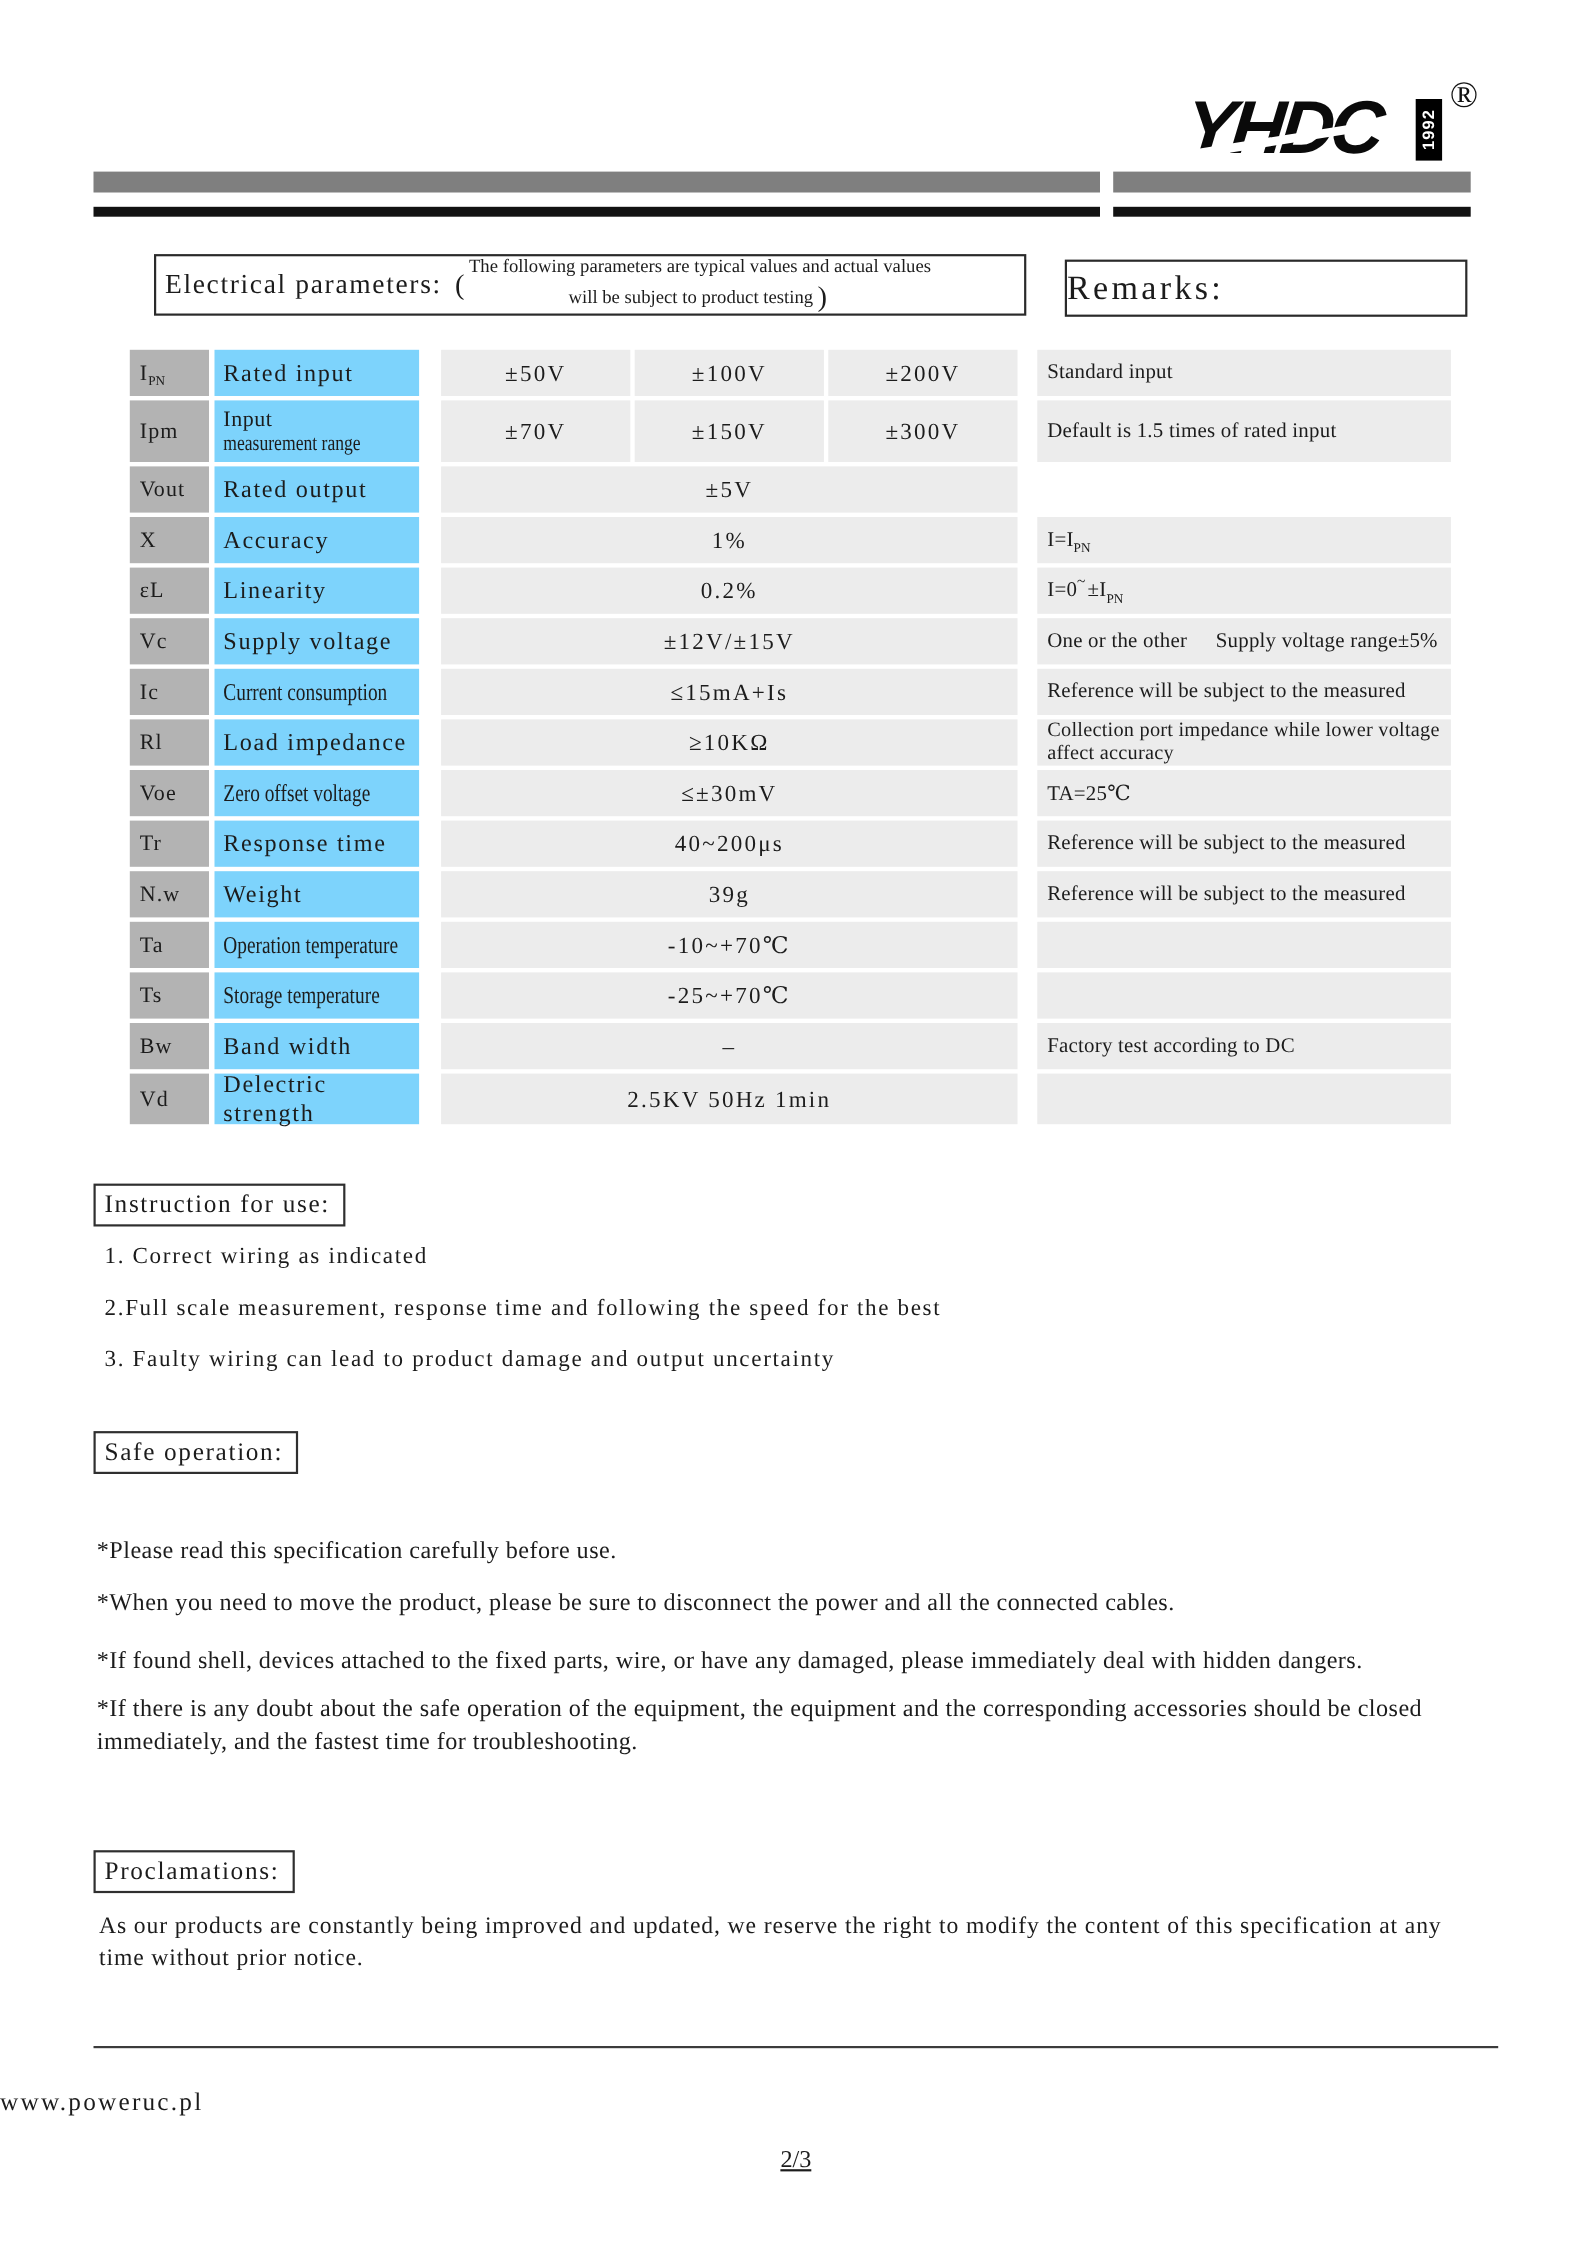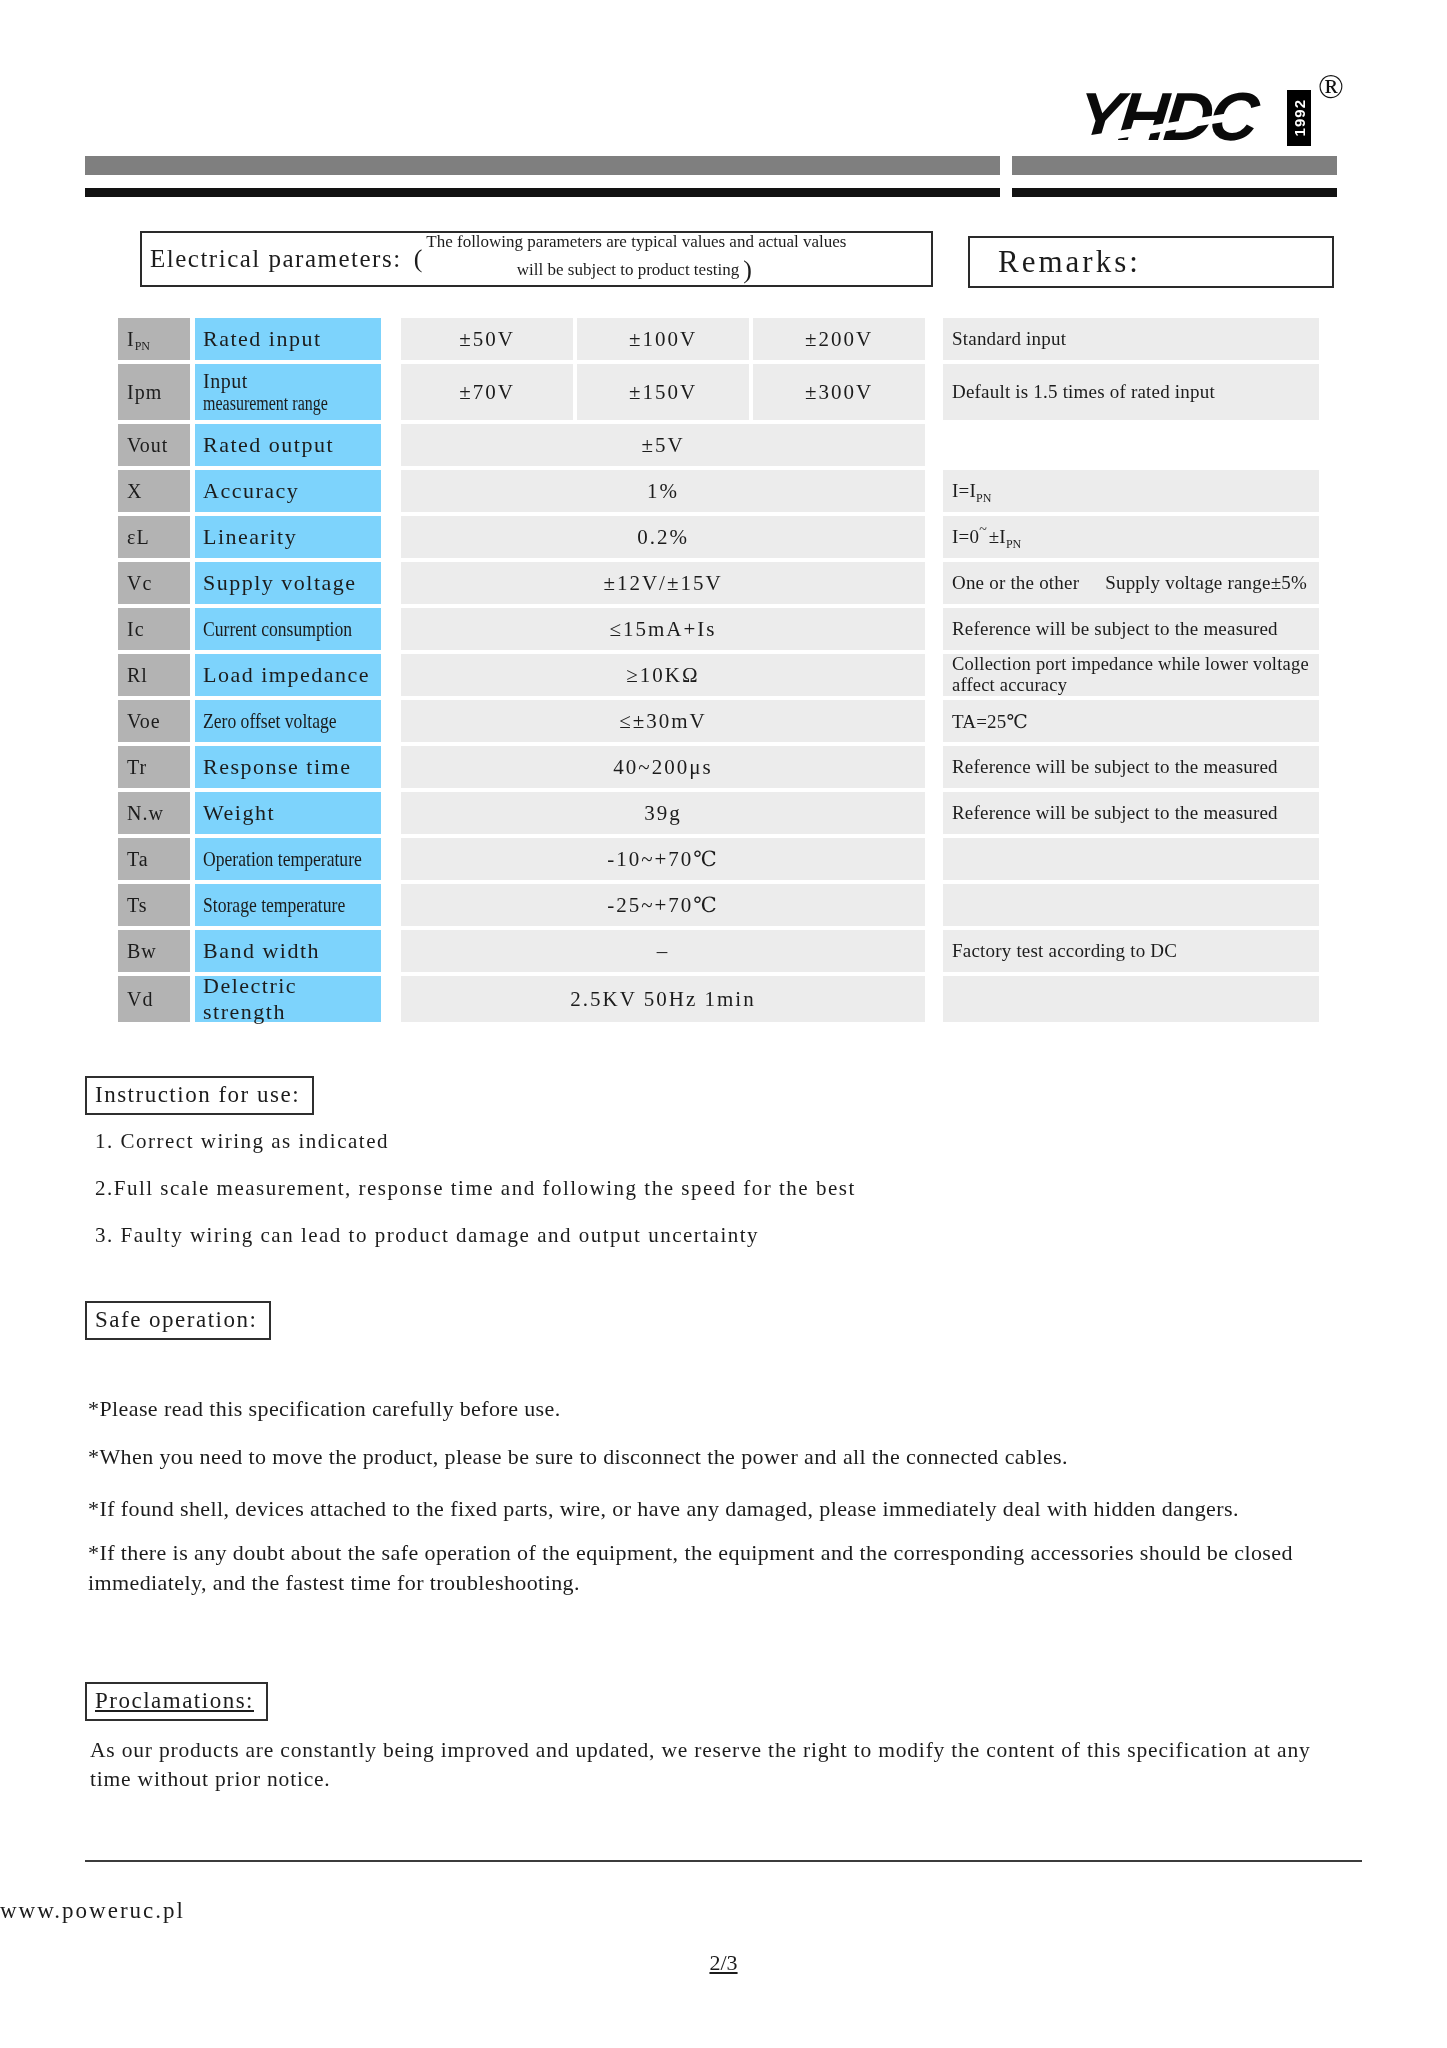--- a/index.html
+++ b/index.html
@@ -26,21 +26,21 @@
 
   
   .elec-box{position:absolute;left:140px;top:231px;width:793px;height:56px;border:2px solid #2a2a2a;
             box-sizing:border-box;display:flex;align-items:center;padding:0 6px 0 8px;}
   .elec-title{font-size:25px;letter-spacing:1.5px;white-space:nowrap;}
   .note-wrap{display:flex;align-items:center;margin-left:8px;}
   .paren{font-size:26px;margin:0 4px;}
   .note-lines{display:flex;flex-direction:column;align-items:center;font-size:17px;line-height:1.3;}
   .note-line2-wrap{display:flex;align-items:center;}
   .remarks-box{position:absolute;left:968px;top:236px;width:366px;height:52px;border:2px solid #2a2a2a;
-               box-sizing:border-box;display:flex;align-items:center;padding-left:28px;
+               box-sizing:border-box;display:flex;align-items:center;padding-left:0;
                font-size:31px;letter-spacing:3px;}
 
   
   .spec-table{position:absolute;left:118px;top:318px;width:1216px;}
   .trow{display:flex;height:42px;margin-bottom:4px;}
   .trow.tall{height:56px;}
   .trow.last{height:46px;}
   .c-sym{width:72px;background:#b3b3b3;display:flex;align-items:center;padding-left:9px;
          box-sizing:border-box;font-size:20px;letter-spacing:1px;flex-shrink:0;}
   .c-name{width:186px;margin-left:5px;background:#7dd3fc;display:flex;align-items:center;
@@ -61,21 +61,21 @@
   .sub{font-size:12px;position:relative;top:7px;letter-spacing:0;}
   .sup{font-size:14px;position:relative;top:-7px;letter-spacing:0;}
   .gap2{margin-left:26px;}
   .r-part{margin-left:2px;}
 
   
   .hbox{position:absolute;border:2px solid #2f2f2f;padding:4px 12px 5px 8px;font-size:23px;
         letter-spacing:1.5px;background:#fff;white-space:nowrap;}
   .hbox.instruction{left:85px;top:1076px;}
   .hbox.safe{left:85px;top:1301px;}
-  .hbox.procl{left:85px;top:1682px;text-decoration:underline;}
+  .hbox.procl{left:85px;top:1682px;}
 
   
   .instr-items{position:absolute;left:95px;top:1126px;width:980px;}
   .instr-items p{margin:0 0 17px 0;font-size:21px;letter-spacing:1.5px;line-height:30px;}
   .safe-items{position:absolute;left:88px;top:1394px;width:1300px;}
   .safe-items p{margin:0 0 19px 0;font-size:22px;letter-spacing:0.4px;line-height:29px;}
   .safe-items p.l3{line-height:38px;margin-bottom:10px;}
   .safe-items p.l4{line-height:30px;}
   .procl-text{position:absolute;left:90px;top:1736px;width:1255px;font-size:21.5px;
               letter-spacing:0.8px;line-height:29px;}

